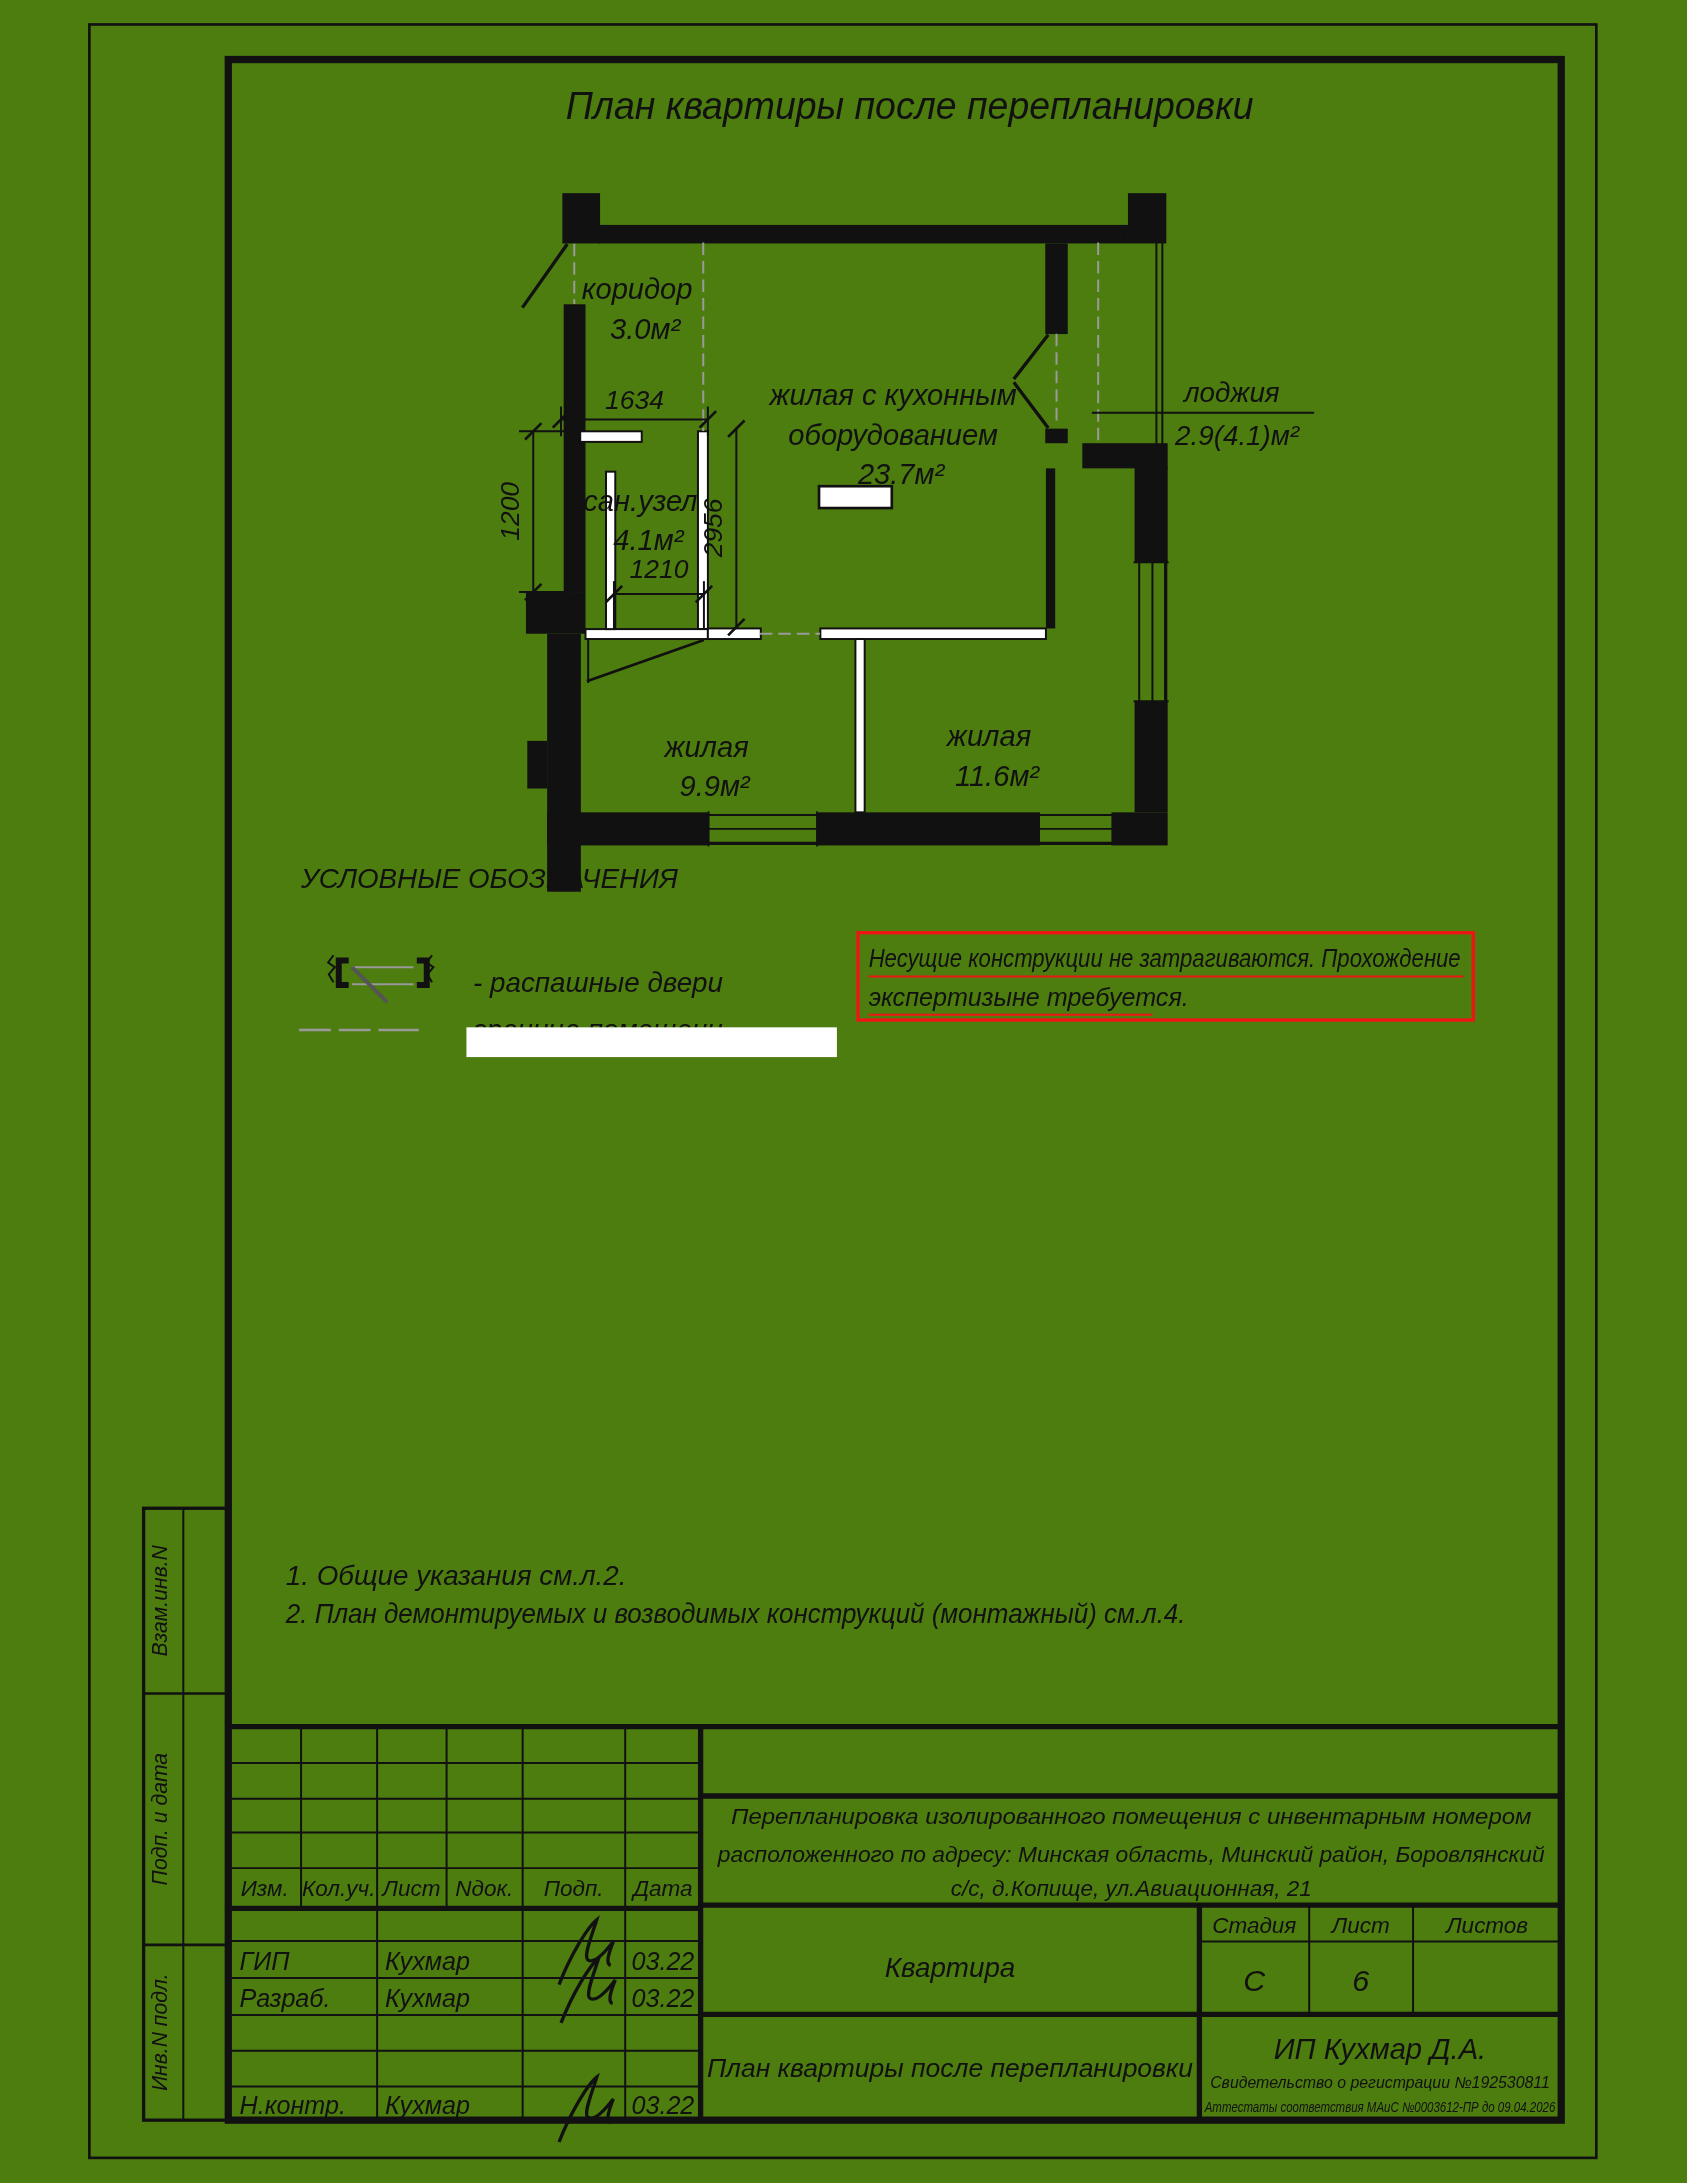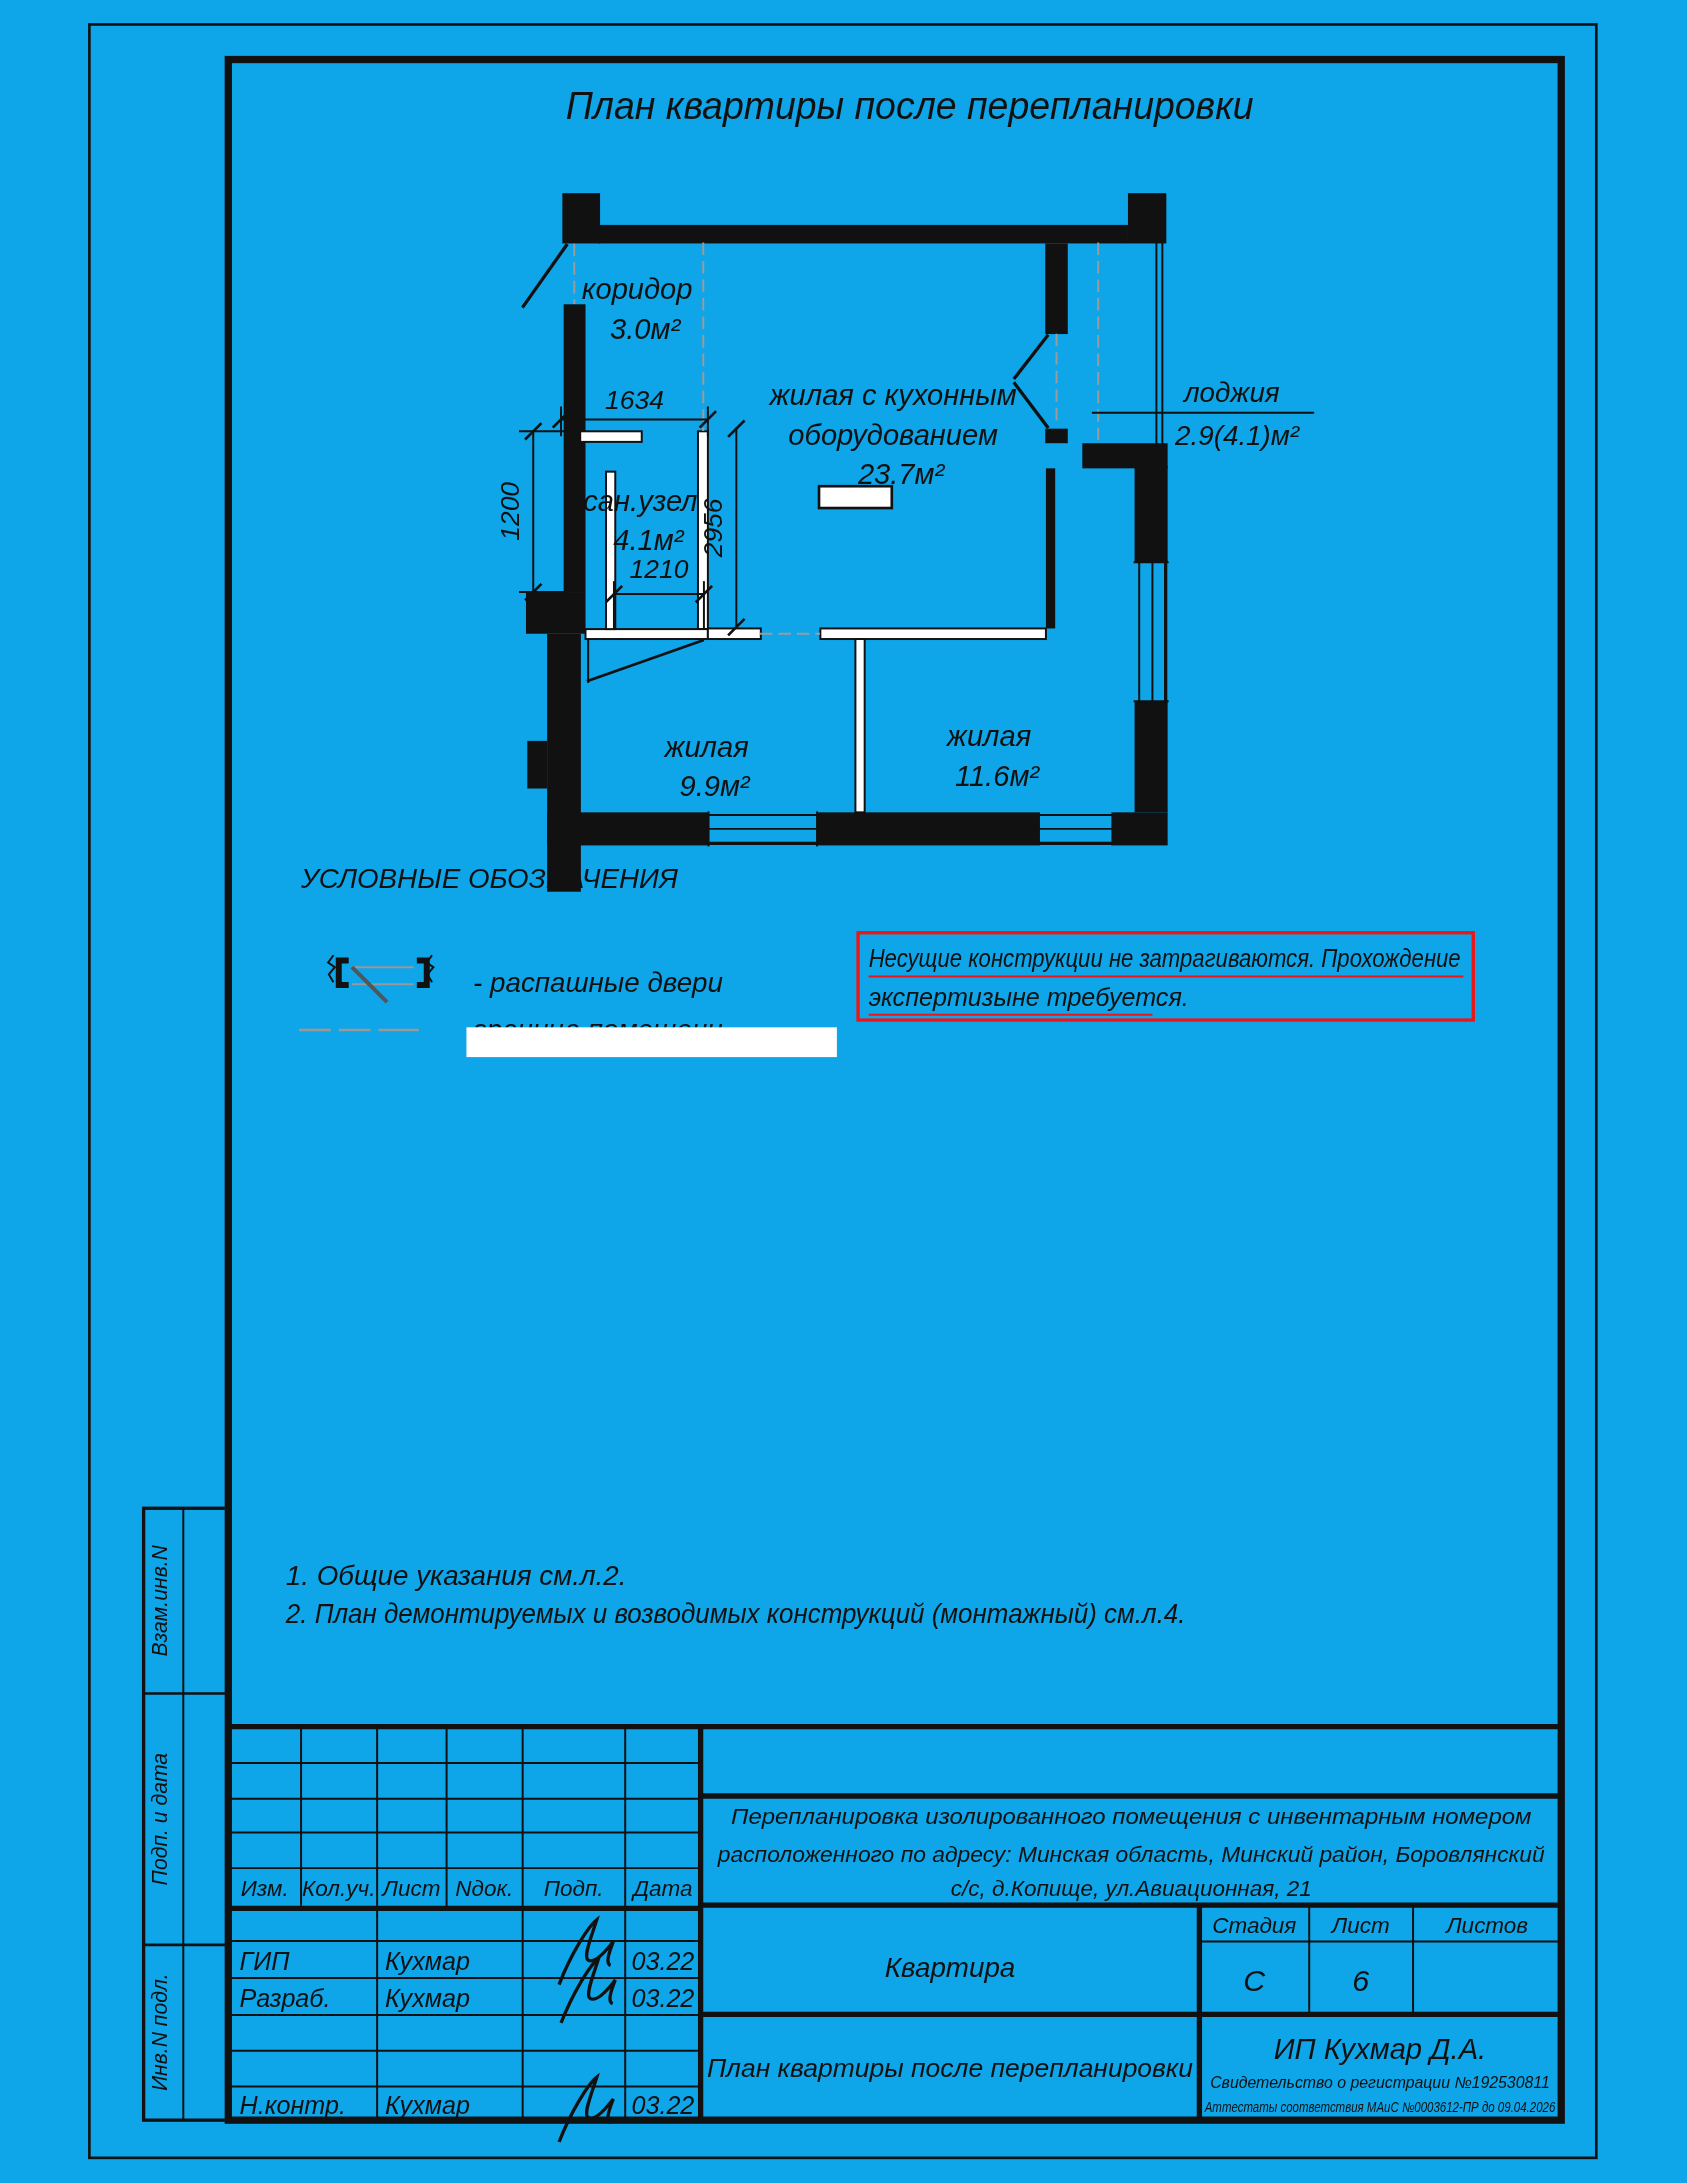--- a/index.html
+++ b/index.html
@@ -1,16 +1,16 @@
 <!DOCTYPE html>
 <html style="font-size:10.6px"><head>
 <meta charset="utf-8">
 <style>
   html,body{margin:0;padding:0;background:#fff;}
-  .page{position:relative;width:1687px;height:2183px;background:#0ea5e9;overflow:hidden;
+  .page{position:relative;width:1687px;height:2183px;background:#4d7c0f;overflow:hidden;
         font-family:"Liberation Sans",sans-serif;}
   svg text{font-family:"Liberation Sans",sans-serif;font-style:italic;fill:#111;}
 </style>
 </head>
 <body>
 
 <div class="page">
 <svg width="1687" height="2183" viewBox="0 0 2550 3300" xmlns="http://www.w3.org/2000/svg">
 
   <rect x="135" y="37" width="2278" height="3225" fill="none" stroke="#111" stroke-width="4"></rect>

